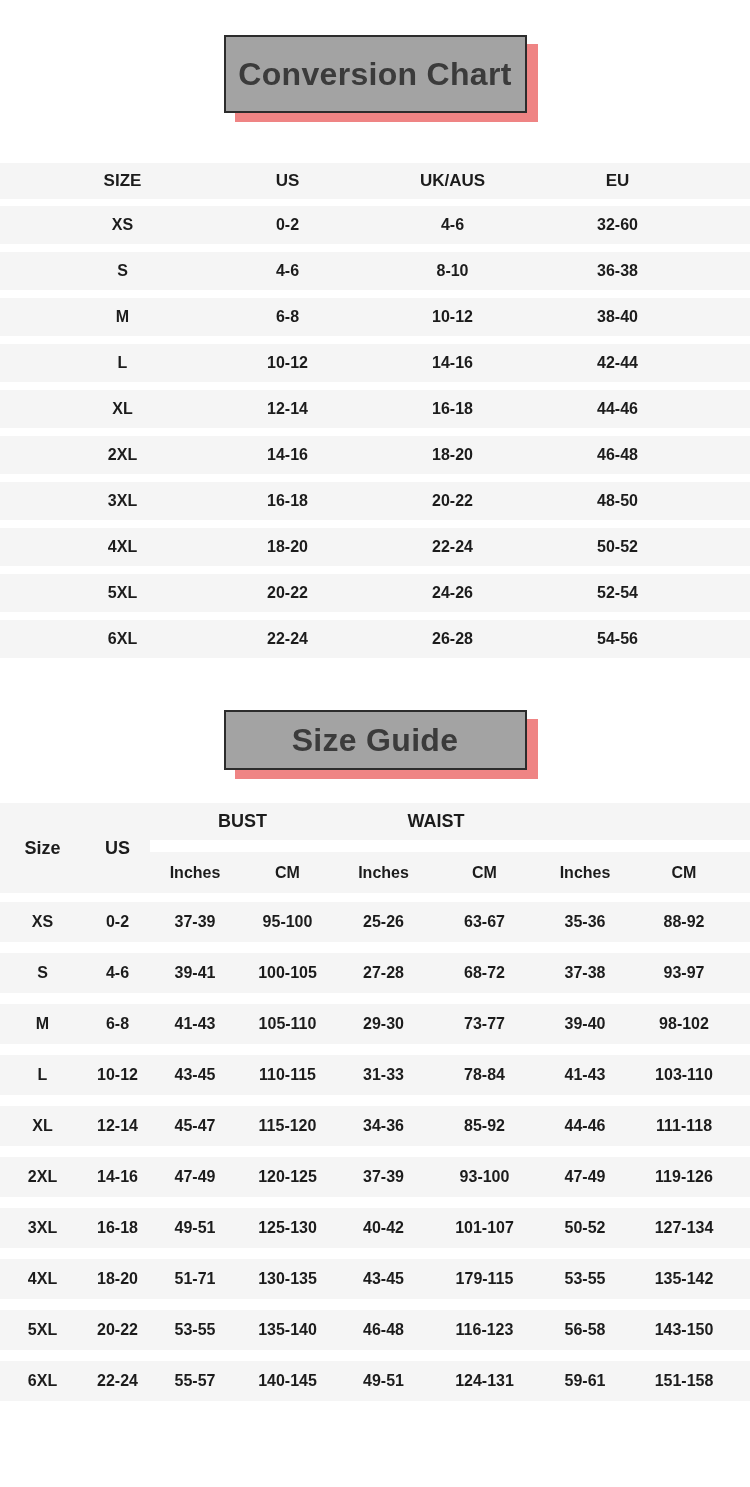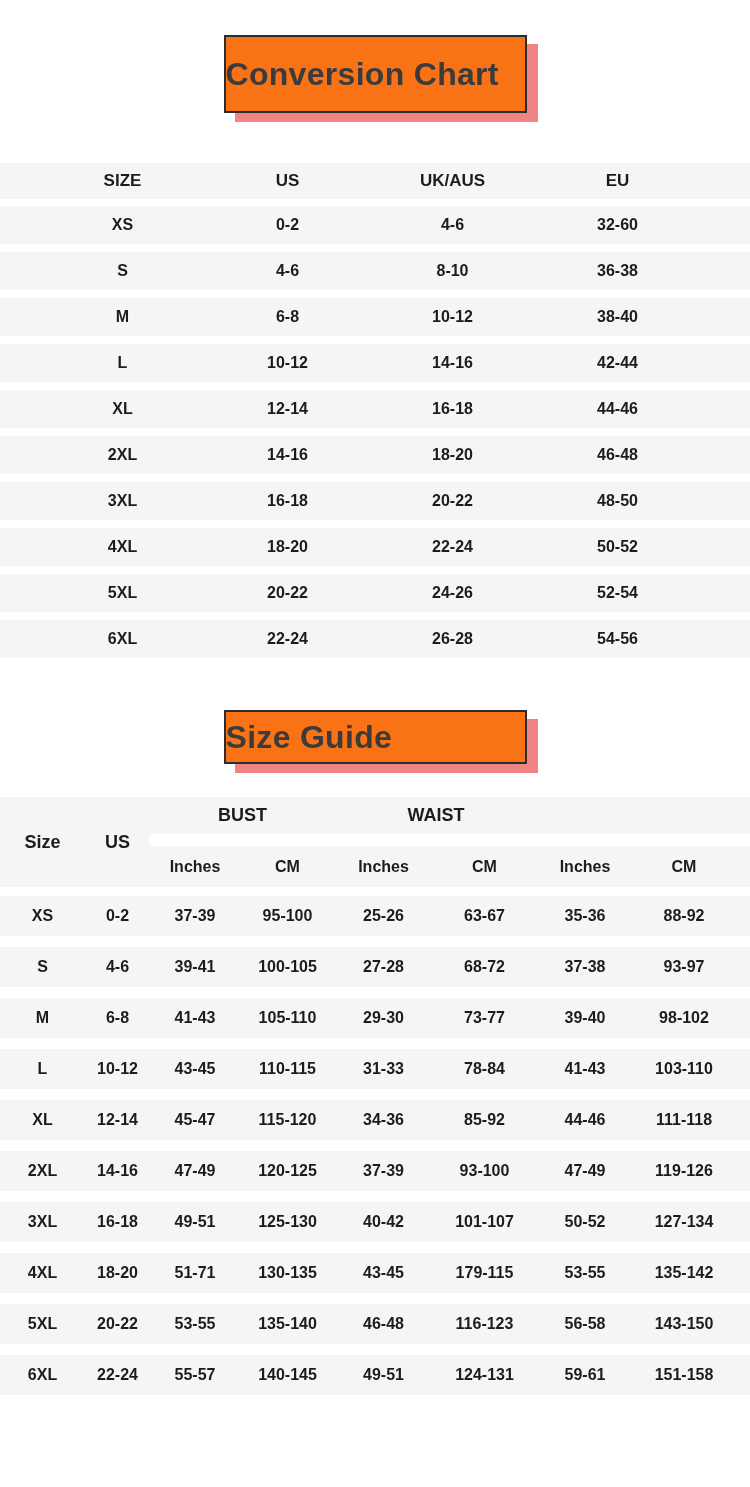--- a/index.html
+++ b/index.html
@@ -13,26 +13,26 @@
   html,body{margin:0;padding:0;background:var(--bg);}
   .page{
     width:750px;height:1487px;background:var(--bg);overflow:hidden;
     font-family:"Liberation Sans",sans-serif;color:var(--ink);
     position:relative;
   }
   
   .title-wrap{position:relative;width:303px;height:78px;margin:35px auto 0;}
   .title-wrap .shadow{position:absolute;left:11px;top:9px;width:100%;height:100%;background:var(--pink);}
   .title-wrap .box{
-    position:relative;width:100%;height:100%;background:#f97316;
+    position:relative;width:100%;height:100%;background:#a3a3a3;
     border:2px solid var(--border);box-sizing:border-box;
-    display:flex;align-items:center;justify-content:flex-start;
+    display:flex;align-items:center;justify-content:center;
     font-size:32px;font-weight:700;color:var(--title);letter-spacing:.3px;
   }
-  .title2{margin-top:52px;height:54px;}
+  .title2{margin-top:52px;height:60px;}
   
   .table1{margin-top:50px;}
   .t1-header{
     height:36px;background:var(--band);
     display:grid;grid-template-columns:repeat(4,1fr);
     align-items:center;text-align:center;
     font-weight:700;font-size:17px;
     padding:0 50px 0 40px;margin-bottom:7px;
   }
   .t1-row{

